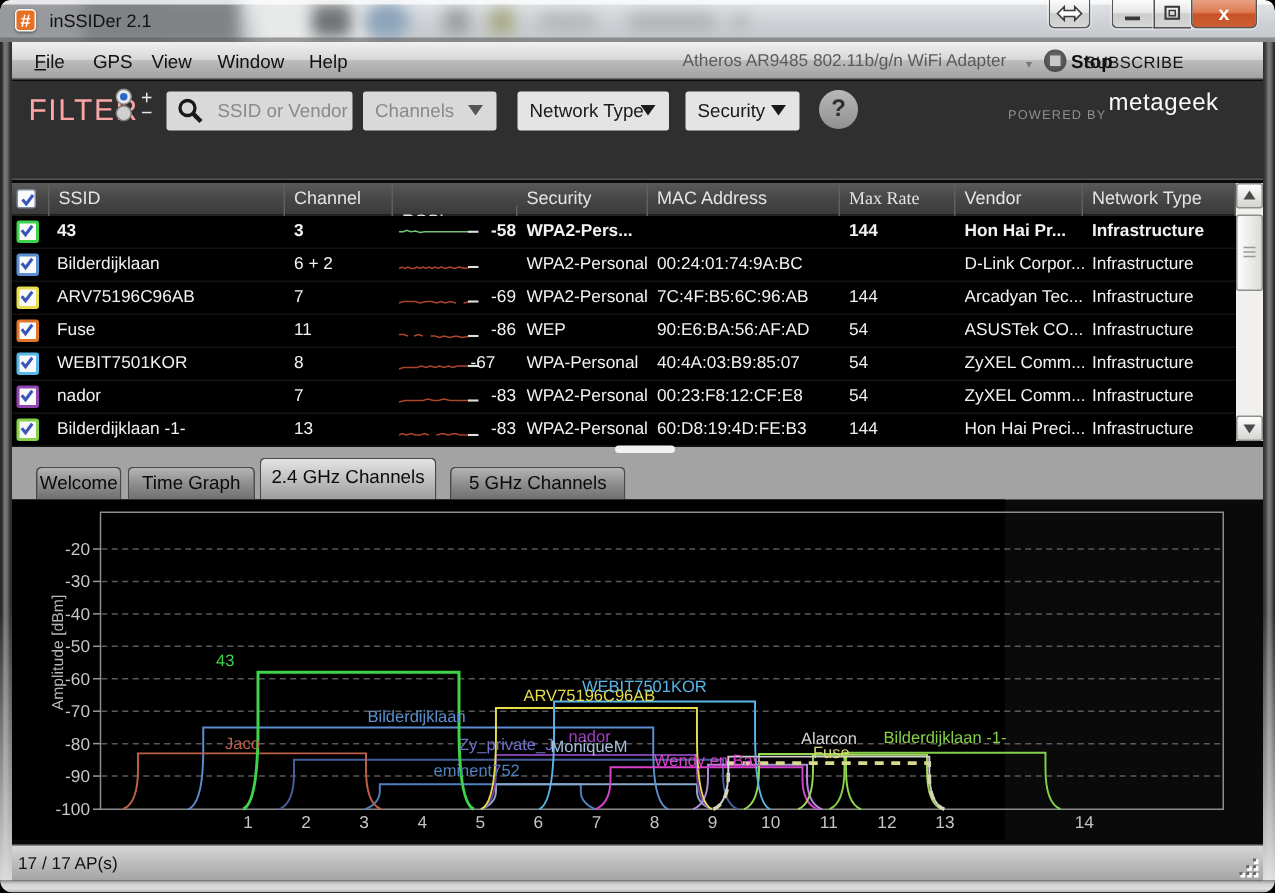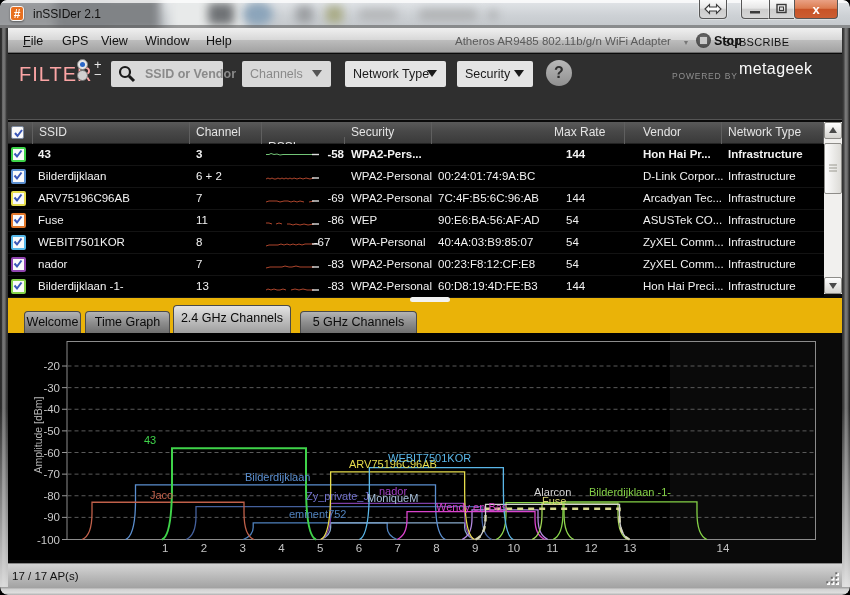--- a/index.html
+++ b/index.html
@@ -29,21 +29,21 @@
 .trow { position:absolute; left:0; width:816px; height:22px; background:#000; border-bottom:1px solid #131313; color:#f2f2f2; font-size:11.5px; }
 .tc { position:absolute; top:0; height:21px; line-height:21px; overflow:hidden; }
 .cbx { position:absolute; left:3px; top:3px; width:15px; height:15px; border-radius:2px; background:#fafafa; }
 .cbx svg { position:absolute; left:0px; top:0px; }
 
 
 #vscroll { position:absolute; left:824px; top:122px; width:18px; height:172px; background:#f1f0ee; }
 .sbtn { position:absolute; left:0px; width:18px; height:17px; background:linear-gradient(180deg,#fefefe,#d5d4d0); border:1px solid #8e8d89; border-radius:2px; }
 
 
-#tabstrip { position:absolute; left:8px; top:298px; width:835px; height:35px; background:#eab308; }
+#tabstrip { position:absolute; left:8px; top:298px; width:835px; height:35px; background:#a3a3a3; }
 .tab { position:absolute; bottom:0; height:22px; border:1px solid #4a4a4a; border-bottom:none; border-radius:4px 4px 0 0; background:linear-gradient(180deg,#b4b4b4 0%,#8e8e8e 50%,#6f6f6f 100%); color:#0a0a0a; font-size:12.5px; text-align:center; line-height:21px; }
 .tabactive { height:28px; background:linear-gradient(180deg,#e4e4e4 0%,#c0c0c0 50%,#9e9e9e 100%); line-height:25px; }
 
 
 #statusbar { position:absolute; left:8px; top:563px; width:835px; height:24px; background:linear-gradient(180deg,#d6d6d6 0%,#bcbcbc 50%,#a4a4a4 100%); border-top:1px solid #8a8a8a; font-size:11.5px; color:#111; }
 
 
 #bleft { position:absolute; left:0; top:28px; width:8px; height:559px; background:linear-gradient(90deg,#2a2a2a 0%,#2e2e2e 18%,#787878 35%,#6e6e6e 60%,#383838 82%,#2e2e2e 100%); }
 #bleft::after { content:""; position:absolute; left:0; top:380px; width:8px; height:179px; background:linear-gradient(180deg, rgba(210,210,210,0) 0%, rgba(215,215,215,0.85) 85%, rgba(225,225,225,0.95) 100%); }
 #bright { position:absolute; left:842px; top:28px; width:8px; height:559px; background:linear-gradient(90deg,#2e2e2e 0%,#404040 20%,#7a7a7a 45%,#6e6e6e 65%,#303030 90%,#262626 100%); }
@@ -107,21 +107,21 @@
     <div class="menuitem" style="left:715px;letter-spacing:0.3px;font-size:11px;top:8px;">SUBSCRIBE</div>
   </div>
 
   <div id="filterbar">
     <div style="position:absolute;left:11px;top:9px;font-size:20px;color:#fca5a5;letter-spacing:1px;">FILTER</div>
     <div style="position:absolute;left:69px;top:5px;width:11px;height:11px;border-radius:50%;background:#e8e8e8;border:1px solid #888;"></div>
     <div style="position:absolute;left:72px;top:8px;width:5px;height:5px;border-radius:50%;background:#2a66c8;"></div>
     <div style="position:absolute;left:69px;top:16px;width:11px;height:11px;border-radius:50%;background:#d0d0d0;border:1px solid #777;"></div>
     <div style="position:absolute;left:86px;top:3px;font-size:13px;color:#e8e8e8;">+</div>
     <div style="position:absolute;left:86px;top:13px;font-size:13px;color:#e8e8e8;">−</div>
-    <div class="fbox" style="left:103px;width:112px;font-weight:bold;">
+    <div class="fbox" style="left:103px;width:124px;">
       <svg width="22" height="22" style="position:absolute;left:5px;top:2px;">
           <circle cx="9" cy="9" r="5" fill="none" stroke="#1a1a1a" stroke-width="2.2"></circle>
           <line x1="13" y1="13" x2="18" y2="18" stroke="#1a1a1a" stroke-width="3"></line>
         </svg>
       <span style="position:absolute;left:34px;top:6px;font-size:12.5px;color:#8a8a8a;white-space:nowrap;">SSID or Vendor</span>
     </div>
     <div class="fbox" style="left:234px;width:89px;">
       <span style="position:absolute;left:8px;top:6px;font-size:12.5px;color:#8a8a8a;">Channels</span>
       <svg width="12" height="8" style="position:absolute;right:7px;top:9px;">
           <path d="M0 0 L10 0 L5 7 Z" fill="#555"></path>
@@ -143,21 +143,22 @@
     <div style="position:absolute;left:664px;top:17px;font-size:8.5px;color:#8f8f8f;letter-spacing:0.8px;">POWERED BY</div>
     <div style="position:absolute;left:731px;top:6px;font-size:16px;color:#fafafa;letter-spacing:0.4px;">metageek</div>
   </div>
 
   <div id="tablewrap">
       <div id="thead">
         <div class="hcell" style="left:25px;width:157px;">SSID</div>
         <div class="hcell" style="left:182px;width:72px;">Channel</div>
         <div class="hcell" style="left:254px;width:83px;margin-top:15px;">RSSI</div>
         <div class="hcell" style="left:337px;width:87px;">Security</div>
-        <div class="hcell" style="left:540px;width:77px;">Max Rate</div>
+        <div class="hcell" style="left:424px;width:128px;">MAC Address</div>
+        <div class="hcell" style="left:552px;width:77px;font-family:Liberation Serif, serif;">Max Rate</div>
         <div class="hcell" style="left:629px;width:85px;">Vendor</div>
         <div class="hcell" style="left:714px;width:102px;">Network Type</div>
         <div class="hcell" style="left:0;width:25px;"></div>
         <div style="position:absolute;left:3px;top:4px;width:13px;height:13px;border-radius:2px;background:#fafafa;border:1.5px solid #7d8aa0;"></div>
 <svg style="position:absolute;left:5px;top:6px;" width="11" height="11">
           <path d="M2 5 L4.5 8 L9 2" fill="none" stroke="#3a57b8" stroke-width="2"></path>
         </svg>
       </div>
       <div class="trow" style="top:22px;font-weight:bold;">
         <div class="cbx" style="border:2px solid #3fd34a;">

